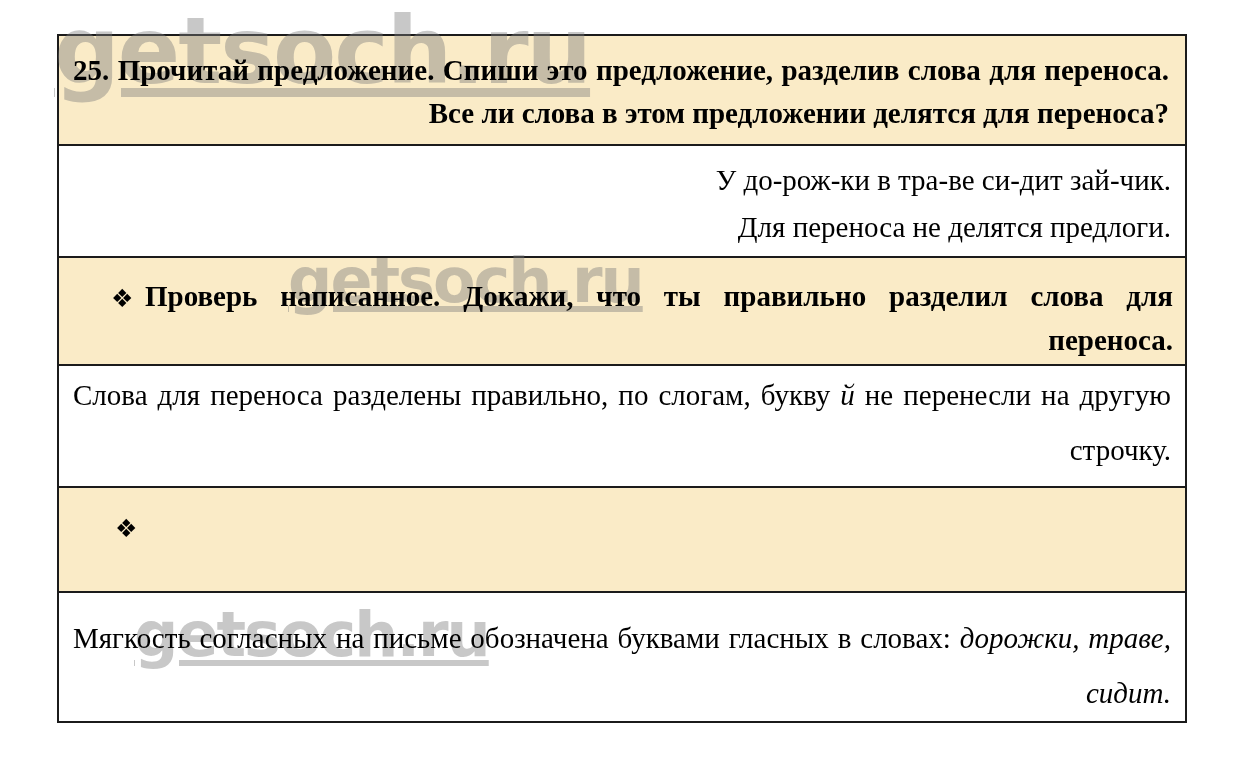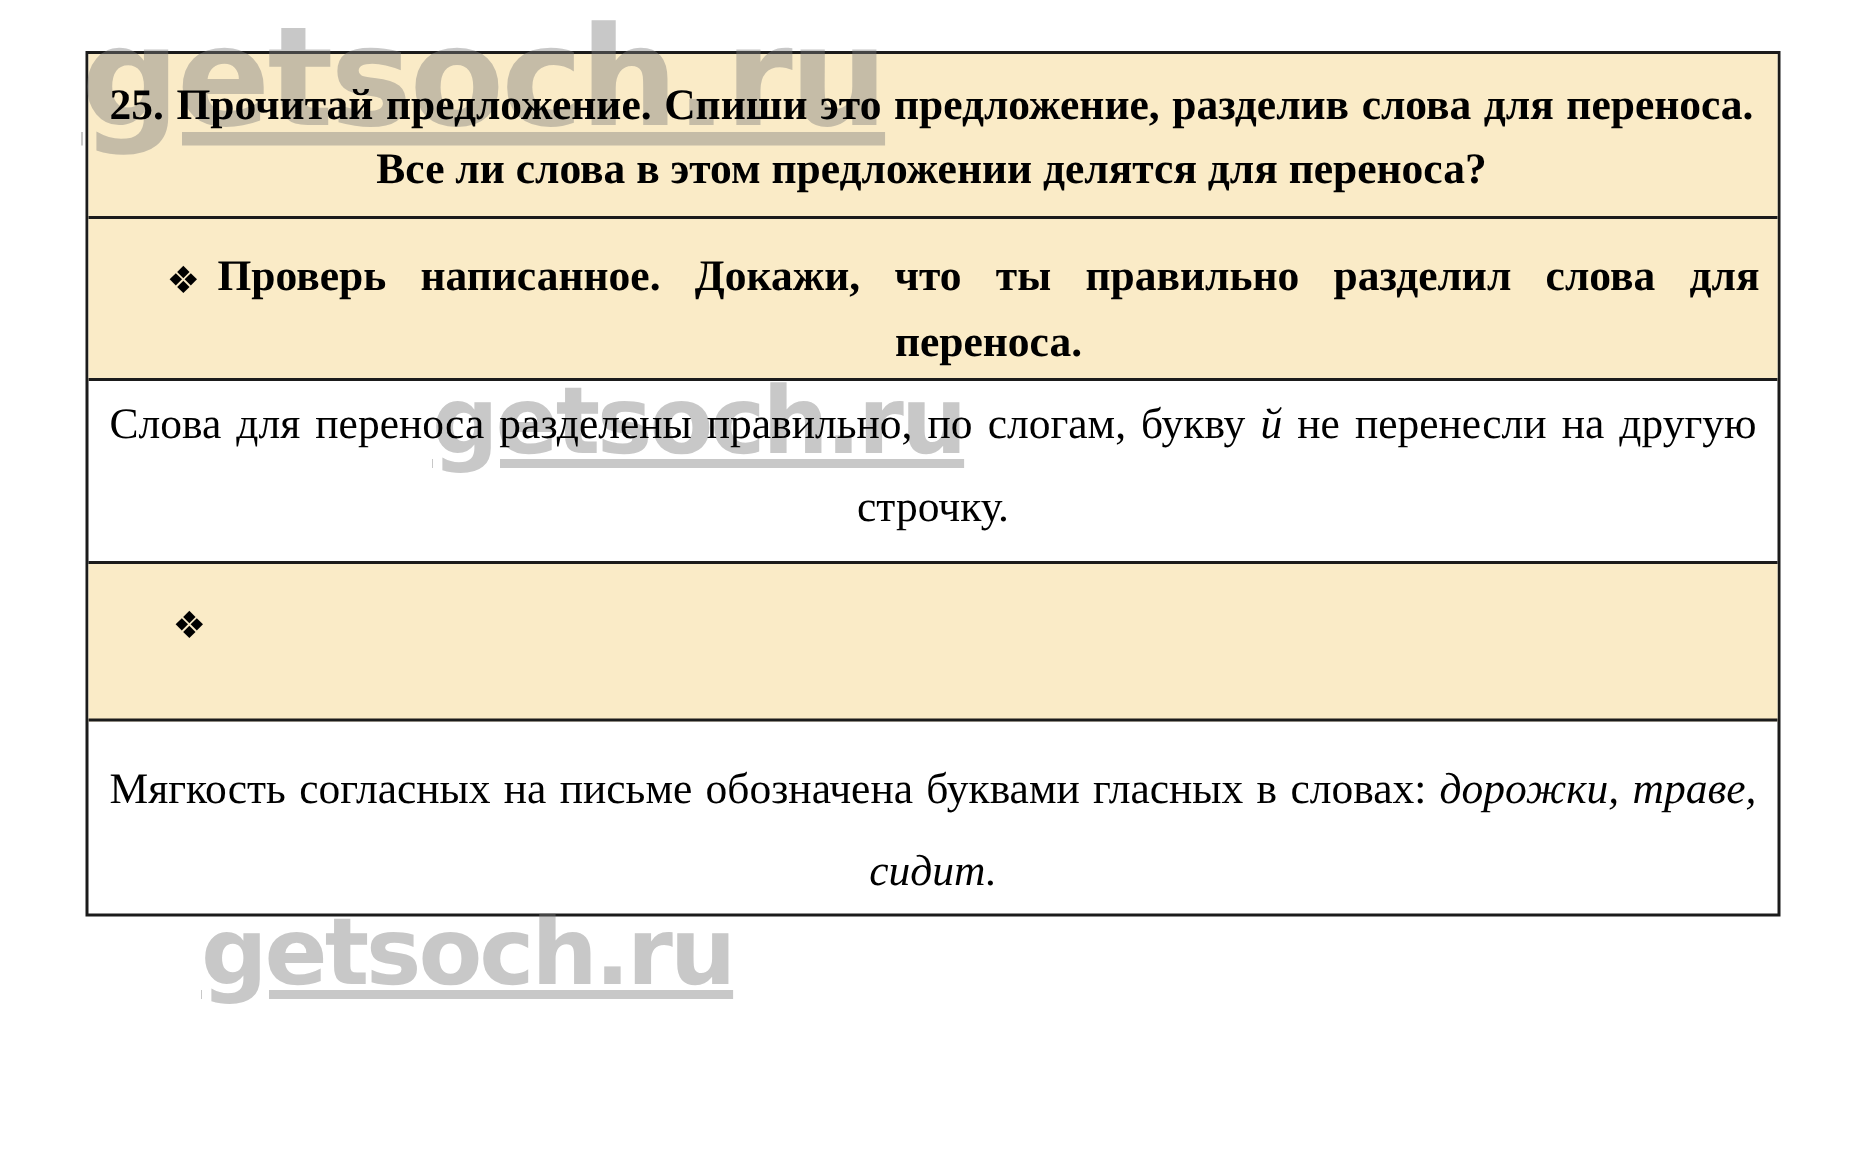--- a/index.html
+++ b/index.html
@@ -32,21 +32,21 @@
     box-sizing:border-box;position:relative;
     border-bottom:2px solid var(--border);
     font-size:29px;
   }
   .row:last-child{border-bottom:none;}
   .cream{background:var(--cream);}
   .bold{font-weight:bold;}
 
   .line{position:relative;z-index:4;}
   .line.j{text-align:justify;text-align-last:justify;}
-  .line.p{text-align:center;}
+  .line.p{text-align:right;}
   .line i{font-style:italic;}
 
   .r1{min-height:110px;padding:13px 16px 0 14px;line-height:43px;}
   .r2{min-height:110px;padding:16px 14px 0;line-height:36px;}
   .r2 .line{margin-bottom:11px;}
   .r3{min-height:108px;padding:16px 12px 0 0;line-height:44px;}
   .r4{min-height:122px;padding:2px 14px 0;line-height:55px;}
   .r5{min-height:105px;padding:16px 14px 0 0;line-height:44px;}
   .r6{min-height:122px;padding:18px 14px 0;line-height:55px;}
 
@@ -69,20 +69,24 @@
   <div class="watermark wm-mid">getsoch.ru</div>
   <div class="watermark wm-bot">getsoch.ru</div>
 
   <div class="task-table">
 
     <section class="row cream bold r1">
         <div class="line j">25. Прочитай предложение. Спиши это предложение, разделив слова для переноса.</div>
         <div class="line p">Все ли слова в этом предложении делятся для переноса?</div>
       </section>
 
+    <section class="row r2">
+        <div class="line p">У до-рож-ки в тра-ве си-дит зай-чик.</div>
+        <div class="line p">Для переноса не делятся предлоги.</div>
+      </section>
 
     <section class="row cream bold r3 bullet">
       <span class="marker">❖</span>
       <div class="lines">
           <div class="line j">Проверь написанное. Докажи, что ты правильно разделил слова для</div>
           <div class="line p">переноса.</div>
         </div>
     </section>
 
     <section class="row r4">

